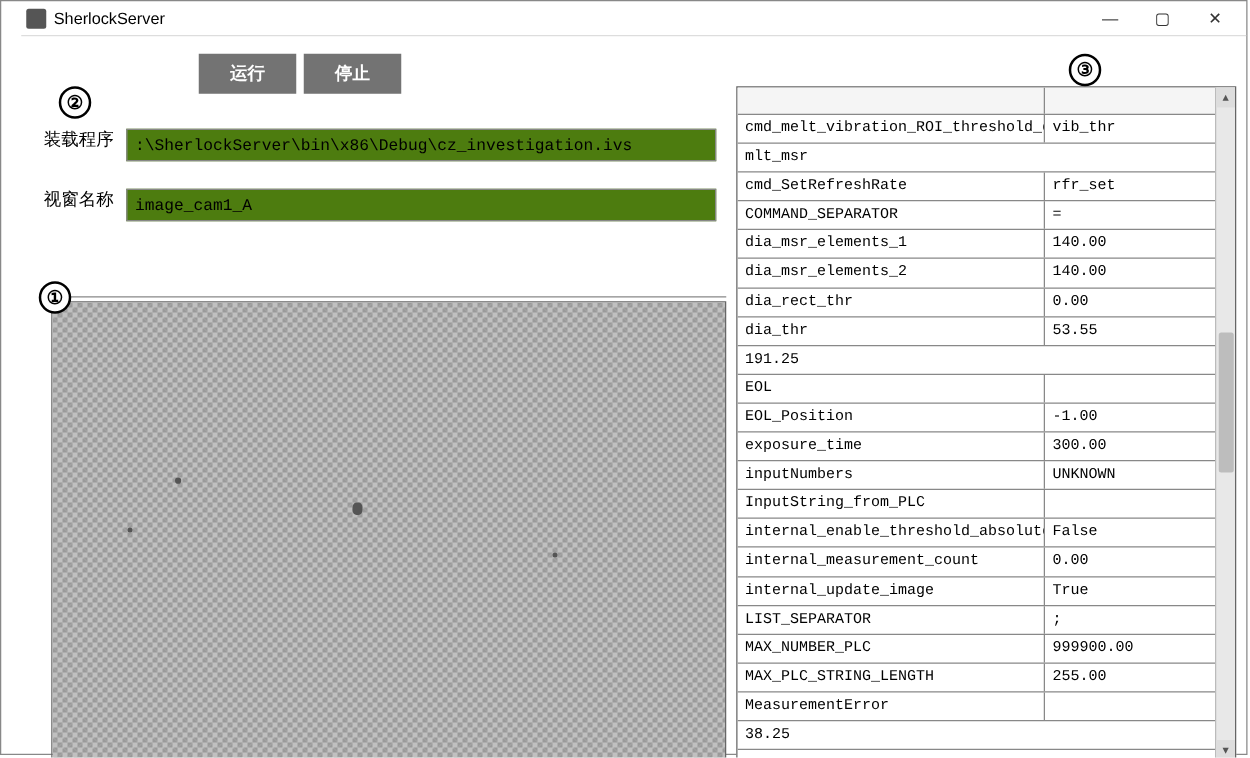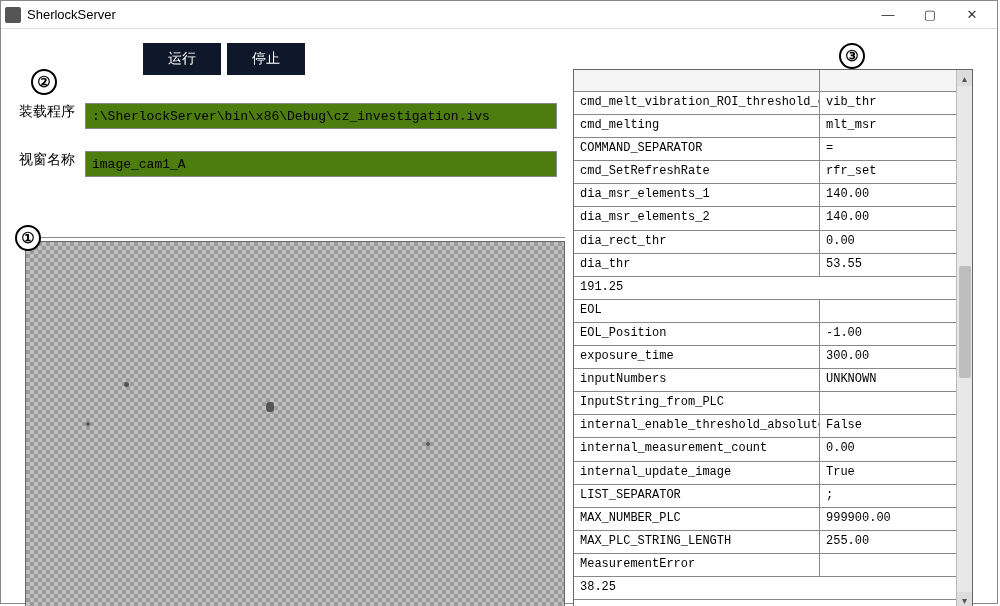--- a/index.html
+++ b/index.html
@@ -11,20 +11,21 @@
     font-size: 13px;
     position: relative;
     overflow: hidden;
   }
   .window {
     width: 998px;
     height: 604px;
     border: 1px solid #888;
     background: #fff;
     position: relative;
+    padding-left: 16px;
   }
   .titlebar {
     height: 28px;
     display: flex;
     align-items: center;
     padding: 0 4px;
     border-bottom: 1px solid #ddd;
   }
   .titlebar-icon {
     width: 16px; height: 16px;
@@ -49,29 +50,30 @@
     position: absolute;
     left: 18px; top: 14px;
     width: 538px;
   }
   .btn-row {
     display: flex;
     margin-left: 124px;
     gap: 6px;
   }
   .dark-btn {
-    background: #0f172a;
+    background: #737373;
     color: #fff;
     width: 78px;
     height: 32px;
     display: flex;
     align-items: center;
     justify-content: center;
     font-size: 14px;
     cursor: pointer;
+    font-weight: bold;
   }
   .form-row {
     display: flex;
     align-items: flex-start;
     margin-top: 22px;
   }
   .form-label {
     width: 66px;
     font-size: 14px;
     font-family: "SimSun", serif;
@@ -243,30 +245,29 @@
         <div class="table-header-row">
           <div class="th1"></div>
             <div class="th2"></div>
         </div>
         <div id="rows-holder">
             <div class="data-row">
               <div class="cell-key">cmd_melt_vibration_ROI_threshold_change</div>
               <div class="cell-val">vib_thr</div>
             </div>
             <div class="data-row">
-              <div class="cell-key">cmd_melting</div>
               <div class="cell-val">mlt_msr</div>
+            </div>
+            <div class="data-row">
+              <div class="cell-key">cmd_SetRefreshRate</div>
+              <div class="cell-val">rfr_set</div>
             </div>
             <div class="data-row">
               <div class="cell-key">COMMAND_SEPARATOR</div>
               <div class="cell-val">=</div>
-            </div>
-            <div class="data-row">
-              <div class="cell-key">cmd_SetRefreshRate</div>
-              <div class="cell-val">rfr_set</div>
             </div>
             <div class="data-row">
               <div class="cell-key">dia_msr_elements_1</div>
               <div class="cell-val">140.00</div>
             </div>
             <div class="data-row">
               <div class="cell-key">dia_msr_elements_2</div>
               <div class="cell-val">140.00</div>
             </div>
             <div class="data-row">

